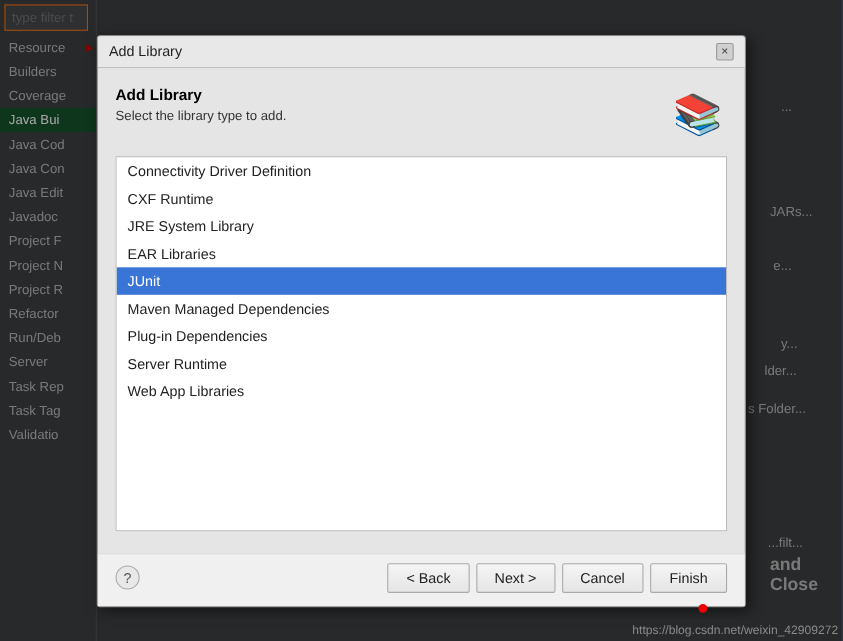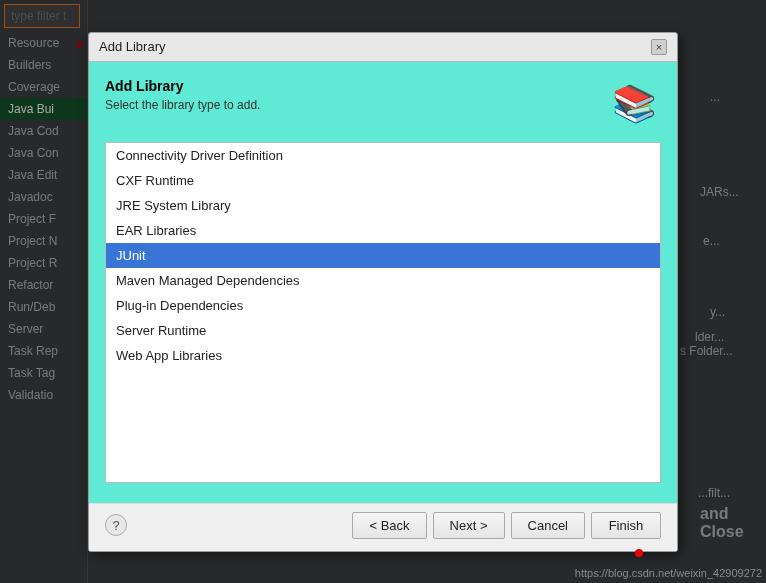--- a/index.html
+++ b/index.html
@@ -57,21 +57,21 @@
       position: absolute;
       top: 0; left: 0;
       width: 766px; height: 583px;
       background: rgba(0,0,0,0.35);
       display: flex;
       align-items: center;
       justify-content: center;
     }
 
     .dialog {
-      background: #5eead4;
+      background: #e5e5e5;
       border: 1px solid #999;
       border-radius: 3px;
       width: 590px;
       min-height: 520px;
       display: flex;
       flex-direction: column;
       box-shadow: 3px 3px 12px rgba(0,0,0,0.5);
       position: relative;
     }
 
@@ -254,21 +254,21 @@
         <div class="ide-sidebar-item" style="position: relative;">Task Tag</div>
         <div class="ide-sidebar-item" style="position: relative;">Validatio</div>
       </div>
   </div>
 
   <div style="position:absolute; top:90px; left:710px; color:#bbb; font-size:12px;">...</div>
   <div style="position:absolute; top:185px; left:700px; color:#bbb; font-size:12px;">JARs...</div>
   <div style="position:absolute; top:234px; left:703px; color:#bbb; font-size:12px;">e...</div>
   <div style="position:absolute; top:305px; left:710px; color:#bbb; font-size:12px;">y...</div>
   <div style="position:absolute; top:330px; left:695px; color:#bbb; font-size:12px;">lder...</div>
-  <div style="position:absolute; top:344px; left:680px; color:#bbb; font-size:12px;">s Folder...</div>
+  <div style="position:absolute; top:364px; left:680px; color:#bbb; font-size:12px;">s Folder...</div>
   <div style="position:absolute; top:486px; left:698px; color:#bbb; font-size:12px;">...filt...</div>
   <div style="position:absolute; bottom:42px; left:700px; color:#bbb; font-size:16px;font-weight:bold;">and Close</div>
 </div>
 
 <div class="dialog-overlay">
   <div class="dialog">
 
     <div class="dialog-titlebar">
       <span class="dialog-title">Add Library</span>
       <div class="dialog-close-btn">×</div>

